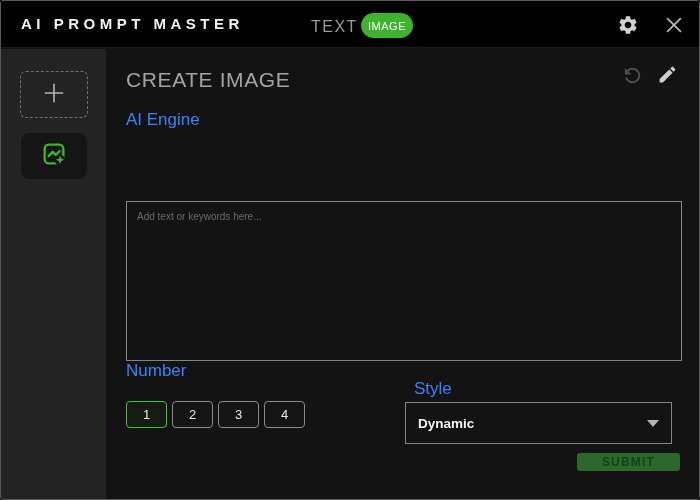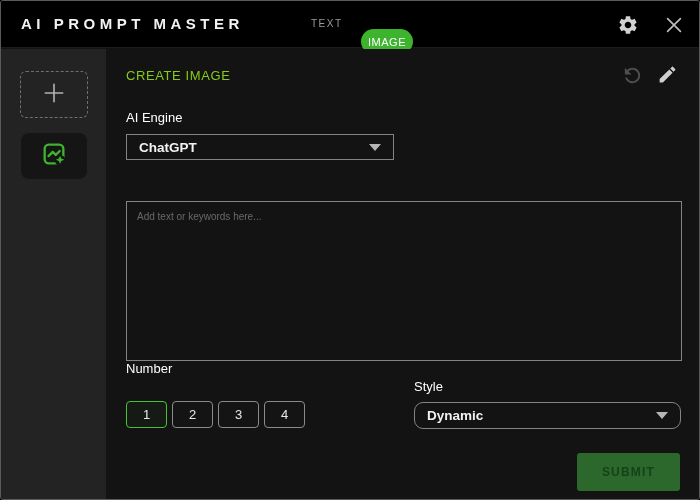--- a/index.html
+++ b/index.html
@@ -22,25 +22,25 @@
     border-bottom: 1px solid #1b1b1b;
   }
   .app-title {
     position: absolute; left: 20px; top: 14px;
     color: #f1f1f1; font-size: 15px; font-weight: bold;
     letter-spacing: 4.5px; white-space: nowrap;
   }
   .tab-text {
     position: absolute; left: 302px; top: 12px;
     padding: 5px 8px;
-    color: #9a9a9a; font-size: 10px; letter-spacing: 1.5px;
+    color: #9a9a9a; font-size: 16px; letter-spacing: 1.5px;
     cursor: pointer;
   }
   .tab-image {
-    position: absolute; left: 360px; top: 28px;
+    position: absolute; left: 360px; top: 12px;
     width: 52px; height: 25px; border-radius: 13px;
     background: #3db32e;
     color: #fff; font-size: 11px; letter-spacing: 0.5px;
     display: flex; align-items: center; justify-content: center;
     cursor: pointer;
   }
   .titlebar-icon { position: absolute; top: 13px; width: 22px; height: 22px; cursor: pointer; }
   .icon-gear  { left: 616px; }
   .icon-close { left: 662px; }
 
@@ -60,42 +60,42 @@
     background: #151515; border-radius: 8px;
     display: flex; align-items: center; justify-content: center;
     cursor: pointer;
   }
 
   
   .main { position: absolute; top: 48px; left: 105px; right: 0; bottom: 0; background: #131313; }
 
   .page-title {
     position: absolute; left: 20px; top: 19px;
-    color: #84cc16; font-size: 13px; font-weight: 500; letter-spacing: 0.6px;
+    color: #a3a3a3; font-size: 21px; font-weight: 500; letter-spacing: 0.6px;
   }
   .header-icons { position: absolute; top: 15px; right: 19px; display: flex; gap: 13px; }
   .header-icons .hicon { width: 23px; height: 23px; cursor: pointer; }
 
   .field-label {
-    position: absolute; color: #ffffff; font-size: 13px;
+    position: absolute; color: #3b82f6; font-size: 17px;
   }
   .lbl-engine { left: 20px; top: 61px; }
   .lbl-prompt { left: 20px; top: 129px; }
   .lbl-number { left: 20px; top: 312px; }
   .lbl-style  { left: 308px; top: 330px; }
 
   .select {
     position: absolute; height: 26px;
     border: 1px solid #848484; background: transparent;
     color: #f2f2f2; font-size: 13.5px; font-weight: 600;
     display: flex; align-items: center;
     padding: 0 12px; cursor: pointer;
   }
   .select-engine { left: 20px; top: 85px; width: 268px; }
-  .select-style  { left: 308px; top: 353px; width: 267px; height: 27px; border-radius: 9px; }
+  .select-style  { left: 299px; top: 353px; width: 267px; height: 42px; }
   .select .caret {
     margin-left: auto; width: 0; height: 0;
     border-left: 6px solid transparent; border-right: 6px solid transparent;
     border-top: 7px solid #b5b5b5;
   }
 
   .prompt-input {
     position: absolute; left: 20px; top: 152px; width: 556px; height: 160px;
     background: transparent; border: 1px solid #848484;
     color: #e8e8e8; font-size: 10px; font-family: "Liberation Sans", sans-serif;
@@ -106,21 +106,21 @@
   .number-buttons { position: absolute; left: 20px; top: 352px; display: flex; gap: 5px; }
   .num-btn {
     width: 41px; height: 27px; border-radius: 4px;
     border: 1px solid #8a8a8a; background: #141414;
     color: #e8e8e8; font-size: 13px; font-family: "Liberation Sans", sans-serif;
     cursor: pointer; display: flex; align-items: center; justify-content: center;
   }
   .num-btn.active { border: 1px solid #45c335; background: #151a14; }
 
   .submit-button {
-    position: absolute; right: 19px; top: 404px; width: 103px; height: 38px;
+    position: absolute; right: 19px; top: 404px; width: 103px; height: 18px;
     background: #2c682c; border: none; border-radius: 3px;
     color: #14421a; font-size: 12px; font-weight: bold; letter-spacing: 1.2px;
     font-family: "Liberation Sans", sans-serif; cursor: pointer;
   }
 </style>
 </head>
 <body>
 
 <div class="window">
 
@@ -173,24 +173,20 @@
         </svg>
       </span>
       <span class="hicon">
         <svg viewBox="0 0 24 24" width="21" height="21">
           <path fill="#cfcfcf" d="M3 17.25V21h3.75L17.81 9.94l-3.75-3.75L3 17.25zM20.71 7.04c.39-.39.39-1.02 0-1.41l-2.34-2.34c-.39-.39-1.02-.39-1.41 0l-1.83 1.83 3.75 3.75 1.83-1.83z"></path>
         </svg>
       </span>
     </div>
 
     <div class="field-label lbl-engine">AI Engine</div>
-    <div class="select select-engine">
-      <span>ChatGPT</span>
-      <span class="caret"></span>
-    </div>
 
     <textarea class="prompt-input" placeholder="Add text or keywords here..." style=""></textarea>
 
     <div class="field-label lbl-number">Number</div>
     <div class="number-buttons">
       <button class="num-btn active">1</button>
       <button class="num-btn">2</button>
       <button class="num-btn">3</button>
       <button class="num-btn">4</button>
     </div>

